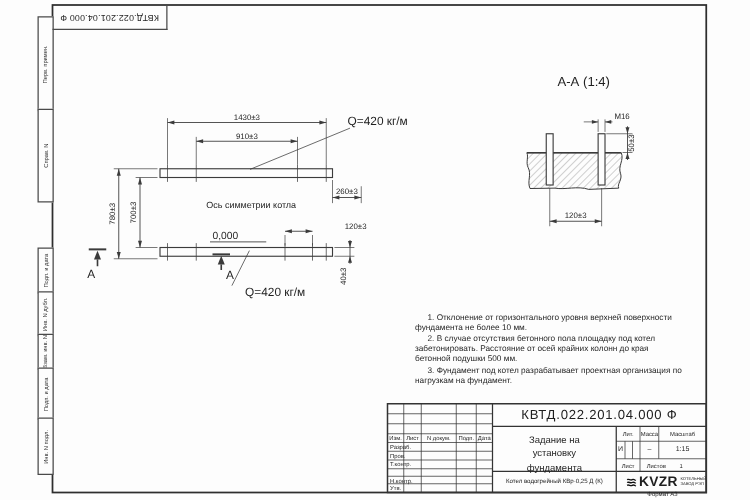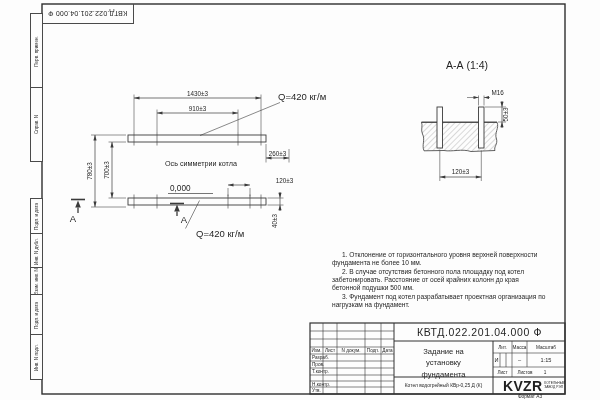--- a/index.html
+++ b/index.html
@@ -22,21 +22,21 @@
   
   .tbt{position:absolute;display:flex;align-items:center;justify-content:center;
        font-size:4.7px;white-space:nowrap;color:#1f1f1f;}
   .tbt-left{justify-content:flex-start;padding-left:2px;}
   .desig{font-size:10.5px;letter-spacing:.6px;}
   .docname{font-size:7.6px;white-space:pre-line;text-align:center;line-height:1.5;}
   .product{font-size:4.9px;}
   .val{font-size:5.6px;}
   .logo-cell{position:absolute;left:493px;top:377px;width:72px;height:17px;
              display:flex;align-items:center;gap:2px;padding-left:8px;box-sizing:border-box;}
-  .kvzr{font-size:14px;font-weight:bold;letter-spacing:.3px;}
+  .kvzr{font-size:11px;font-weight:bold;letter-spacing:.3px;}
   .kvzr-sub{font-size:3.3px;line-height:1.2;white-space:pre-line;}
   .fmt{position:absolute;left:495px;top:394px;width:70px;text-align:center;font-size:4.8px;}
 </style>
 </head>
 <body>
 
 <svg class="abs" style="left:0;top:0" width="600" height="400" viewBox="0 0 600 400">
   <defs>
     <pattern id="hatch" width="4" height="4" patternUnits="userSpaceOnUse" patternTransform="rotate(45)">
       <line x1="0" y1="0" x2="0" y2="4" stroke="#777" stroke-width="0.55"></line>

